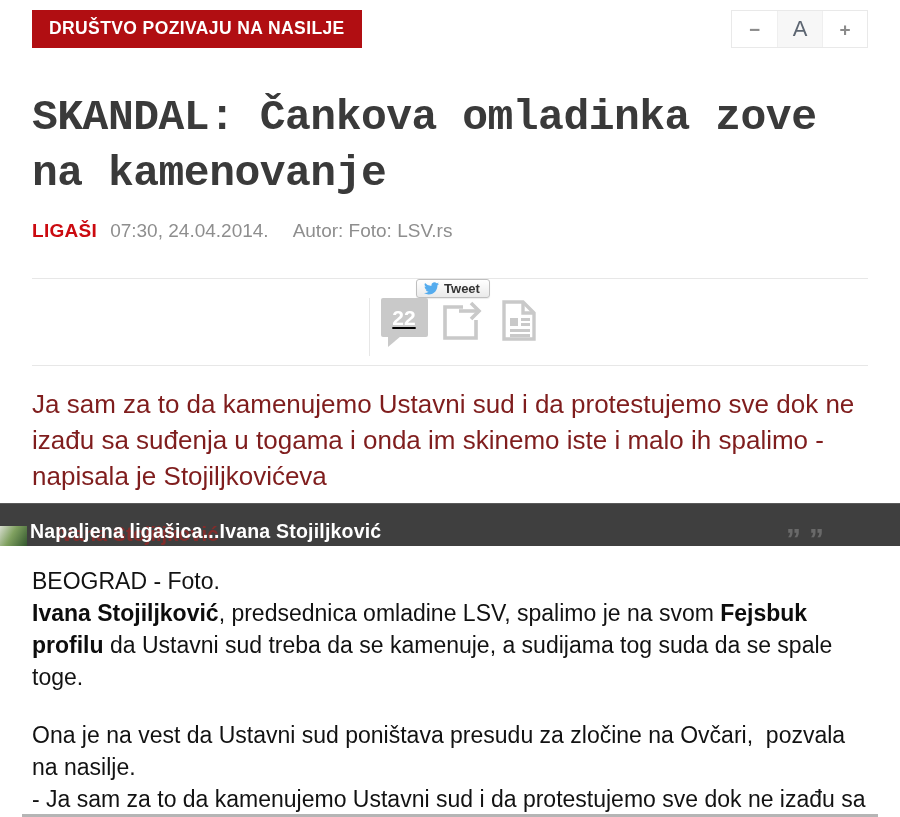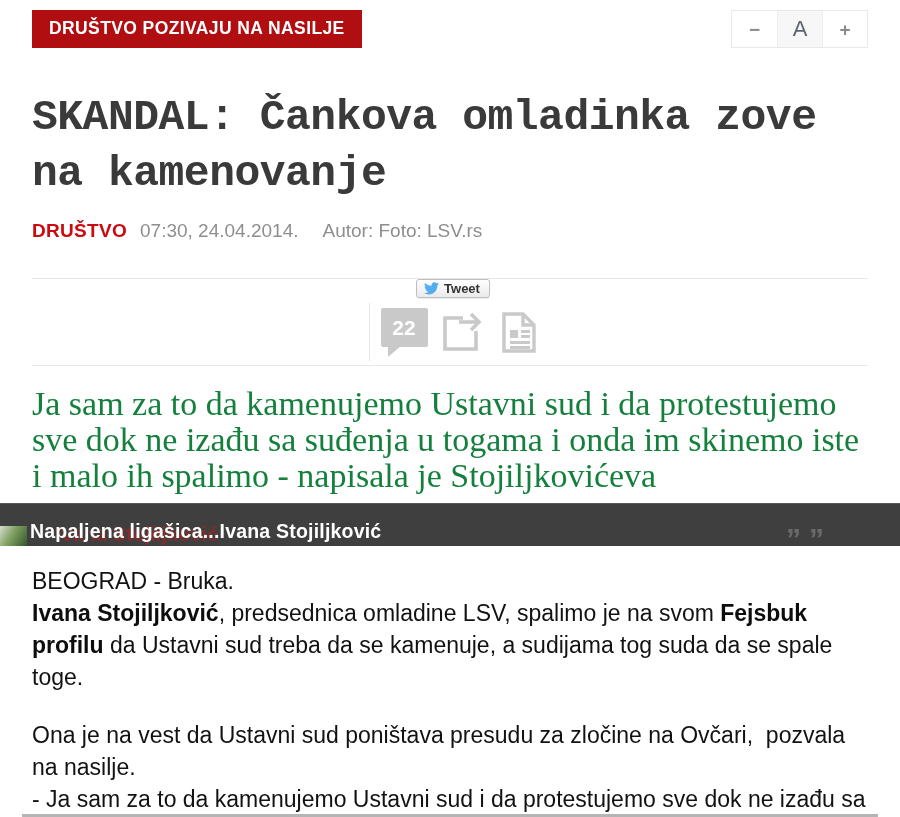--- a/index.html
+++ b/index.html
@@ -43,34 +43,34 @@
   .rule{border-top:1px solid var(--rule-gray);margin:36px -0px 0;}
   
   .share-row{display:flex;align-items:center;justify-content:space-between;height:86px;padding:0 12px 0 18px;flex-direction:column;}
   .tweet-btn{
     display:inline-flex;align-items:center;gap:5px;height:24px;padding:0 9px 0 7px;
     border:1px solid #bfbfbf;border-radius:3px;
     background:linear-gradient(#ffffff,#eaeaea);
     box-shadow:0 1px 1px rgba(0,0,0,.08);cursor:pointer;
   }
   .tweet-btn .label{font-size:13px;font-weight:bold;color:#333;}
-  .right-icons{display:flex;align-items:center;gap:7px;height:100%;}
+  .right-icons{display:flex;gap:7px;height:100%;text-decoration:underline;}
   .vdiv{width:1px;height:58px;background:var(--rule-gray);margin-right:4px;}
   .comment-bubble{
     position:relative;width:47px;height:39px;background:var(--icon-gray);border-radius:2px;
     color:#fff;font-weight:bold;font-size:21px;display:flex;align-items:center;justify-content:center;
     cursor:pointer;margin-bottom:8px;
   }
   .comment-bubble::after{
     content:"";position:absolute;left:7px;bottom:-10px;width:0;height:0;
     border-top:11px solid var(--icon-gray);border-right:13px solid transparent;
   }
   .icon-svg{display:block;cursor:pointer;}
   
-  .lead{margin-top:20px;font-size:34px;line-height:36px;color:#15803d;font-family:Liberation Serif, serif;}
+  .lead{margin-top:20px;font-size:26px;line-height:36px;color:#7f1d1d;}
   
   .caption-bar{
     position:relative;margin:9px -32px 0;height:43px;background:var(--caption-bar);
     overflow:hidden;border-top:1px solid #5a5a5a;
   }
   .caption-bar .thumb-fragment{
     position:absolute;left:0;bottom:0;width:27px;height:20px;z-index:1;
     background:linear-gradient(120deg,#d7ddcf 0%,#7fa05f 45%,#33572e 100%);
   }
   .caption-bar .ghost-text{
@@ -102,21 +102,21 @@
     <div class="font-controls">
       <button>−</button>
       <button class="mid">A</button>
       <button>+</button>
     </div>
   </div>
 
   <h1 class="title">SKANDAL: Čankova omladinka zove na kamenovanje</h1>
 
   <div class="meta">
-    <span class="cat">DRUŠTVO</span>
+    <span class="cat">LIGAŠI</span>
     <span class="time">07:30, 24.04.2014.</span>
     <span class="author">Autor: Foto: LSV.rs</span>
   </div>
 
   <div class="rule"></div>
 
   <div class="share-row">
     <div class="tweet-btn">
       <svg width="15" height="13" viewBox="0 0 24 20">
         <path fill="#55acee" d="M24 2.3c-.9.4-1.8.7-2.8.8A4.9 4.9 0 0 0 23.3.4c-1 .6-2 1-3.1 1.2A4.9 4.9 0 0 0 11.8 5c0 .4 0 .8.1 1.1A13.9 13.9 0 0 1 1.7 1a4.9 4.9 0 0 0 1.5 6.5C2.4 7.5 1.6 7.3 1 6.9v.1c0 2.4 1.7 4.4 3.9 4.8a5 5 0 0 1-2.2.1 4.9 4.9 0 0 0 4.6 3.4A9.9 9.9 0 0 1 0 17.3a13.9 13.9 0 0 0 7.5 2.2c9.1 0 14-7.5 14-14v-.6c1-.7 1.8-1.6 2.5-2.6z"></path>
@@ -157,20 +157,20 @@
   <p class="lead">Ja sam za to da kamenujemo Ustavni sud i da protestujemo sve dok ne izađu sa suđenja u togama i onda im skinemo iste i malo ih spalimo - napisala je Stojiljkovićeva</p>
 
   <div class="caption-bar">
     <div class="thumb-fragment"></div>
     <div class="ghost-text">Ivana Stojiljković</div>
     <div class="ghost-quotes">””</div>
     <div class="caption">Napaljena ligašica...Ivana Stojiljković</div>
   </div>
 
   <div class="article-body">
-      <p><span>BEOGRAD - Bruka.
+      <p><span>BEOGRAD - Foto.
 </span><strong>Ivana Stojiljković</strong><span>, predsednica omladine LSV, spalimo je na svom </span><strong>Fejsbuk profilu</strong><span> da Ustavni sud treba da se kamenuje, a sudijama tog suda da se spale toge.</span></p>
       <p><span>Ona je na vest da Ustavni sud poništava presudu za zločine na Ovčari,  pozvala na nasilje.
 - Ja sam za to da kamenujemo Ustavni sud i da protestujemo sve dok ne izađu sa suđenja u togama i onda im skinemo iste i malo ih spalimo </span><strong>- napisala je Stojiljkovićeva.</strong></p>
     </div>
 
   <div class="cut-line"></div>
 </div>
 
 </body></html>

